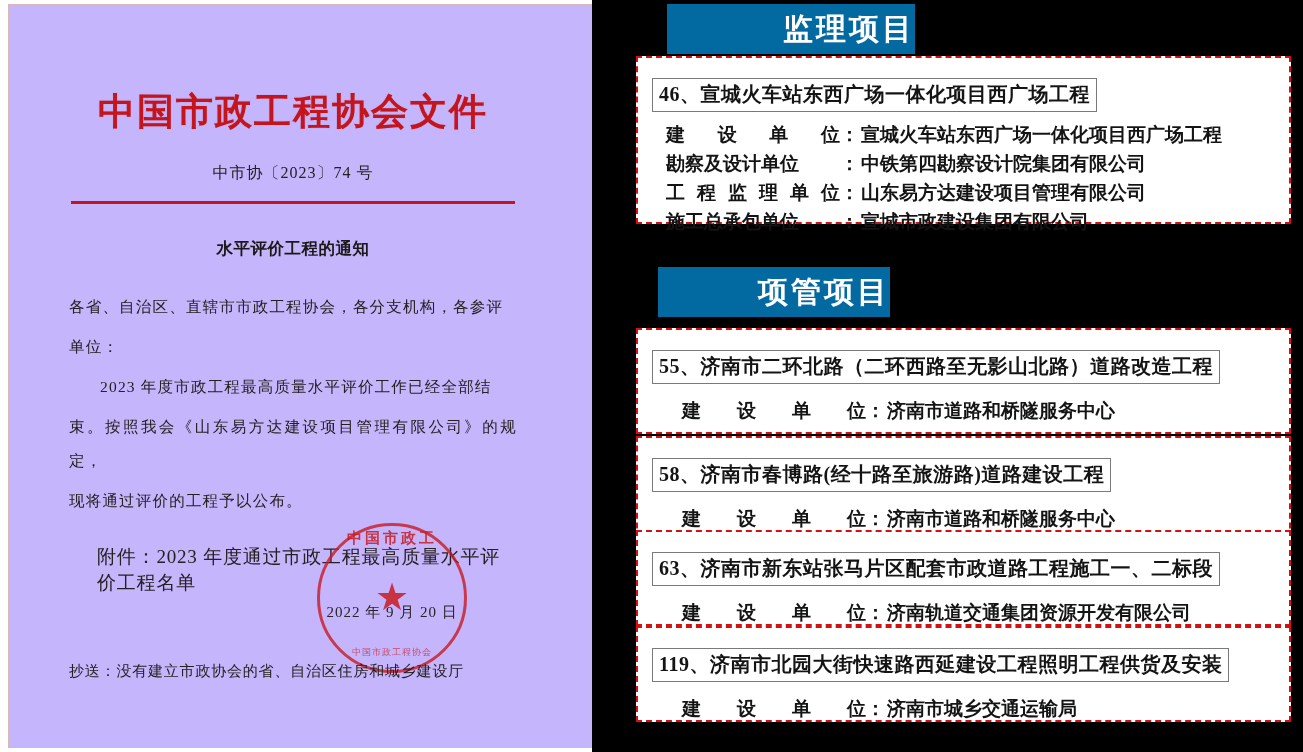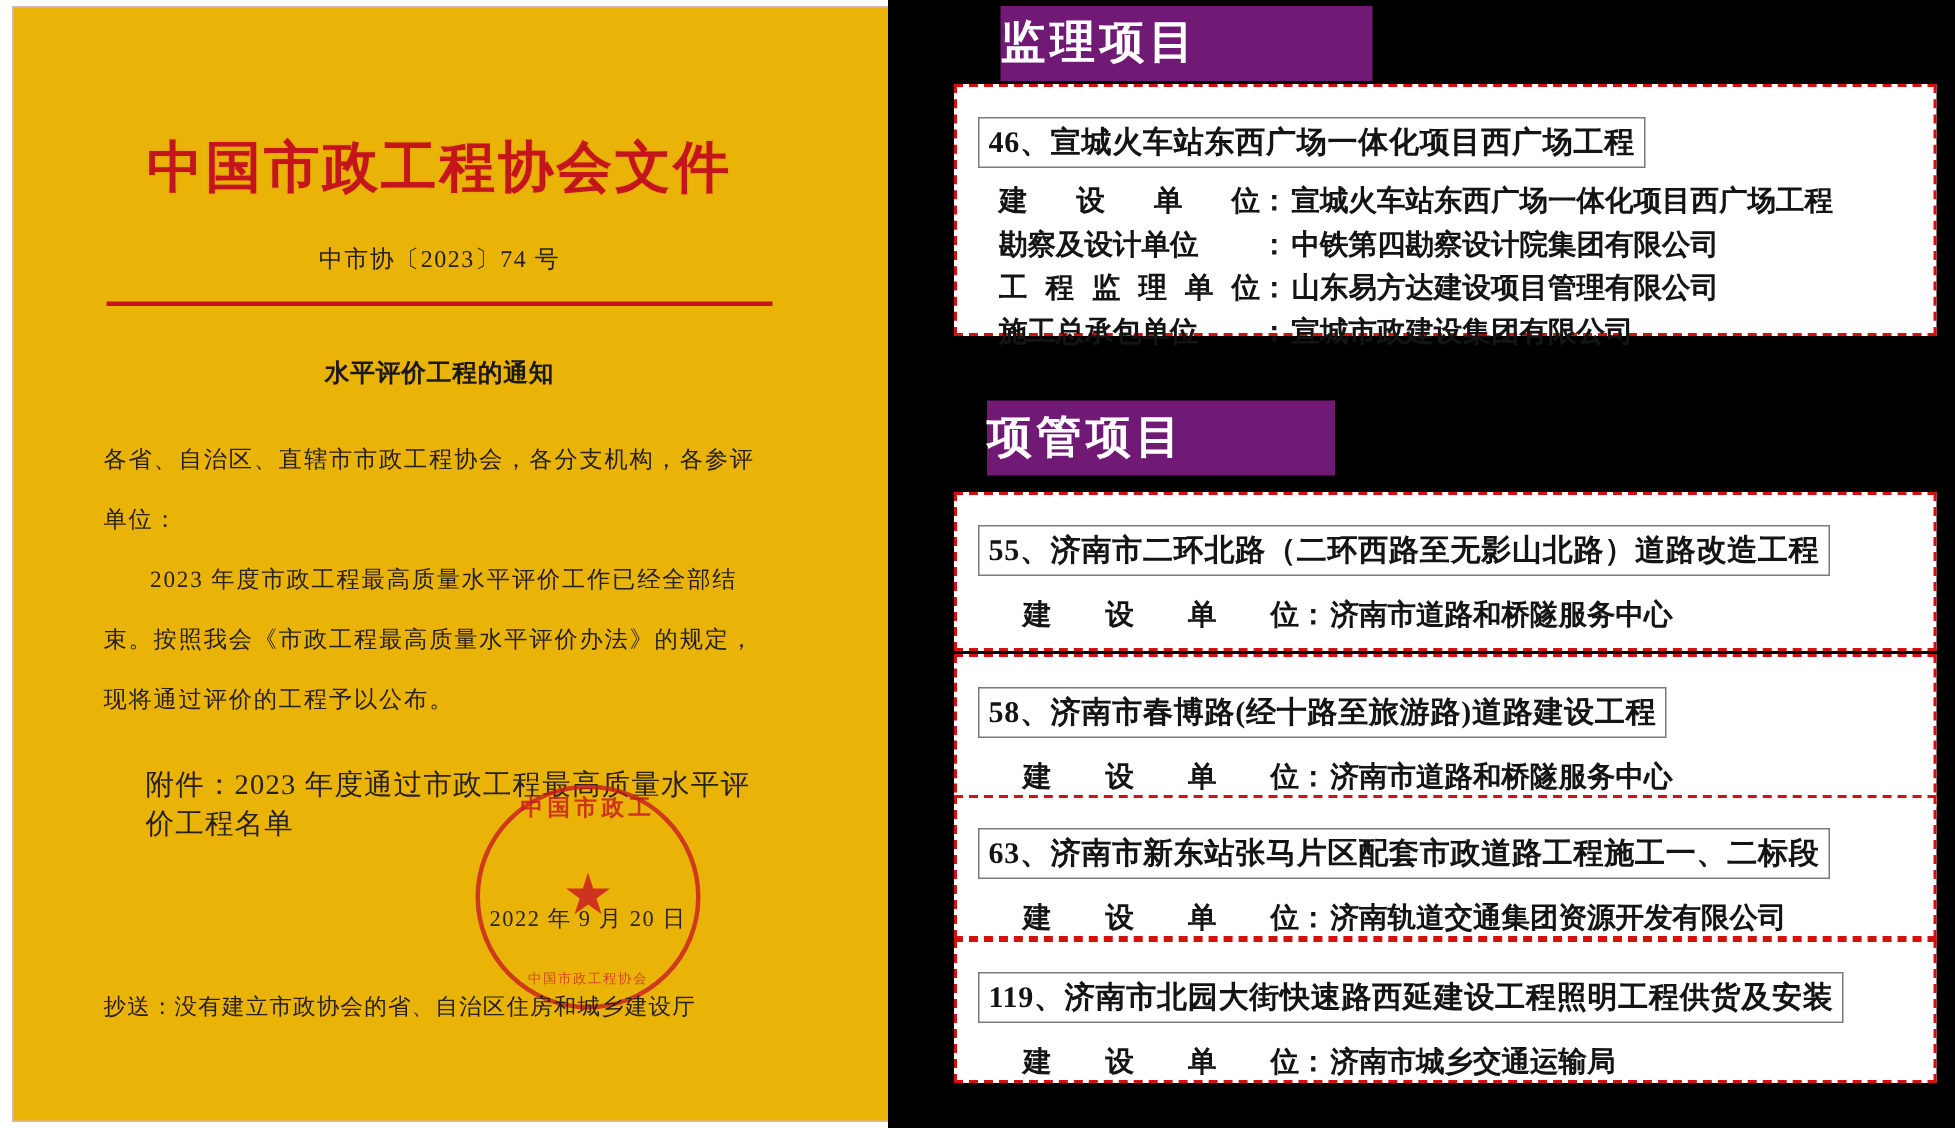--- a/index.html
+++ b/index.html
@@ -23,21 +23,21 @@
     position: absolute;
     left: 0; top: 0;
     width: 592px; height: 752px;
     background: #ffffff;
     overflow: hidden;
   }
   .doc-sheet {
     position: absolute;
     left: 8px; top: 4px;
     width: 668px; height: 744px;
-    background: #eab308;
+    background: #c4b5fd;
     border: 1px solid #d9b7b7;
     box-sizing: border-box;
   }
   .doc-inner {
     position: absolute;
     left: 22px; top: 10px;
     width: 524px; height: 724px;
     box-sizing: border-box;
     padding: 0 38px;
   }
@@ -155,27 +155,27 @@
 
   
   .right-pane {
     position: absolute;
     left: 592px; top: 0;
     width: 711px; height: 752px;
     background: #000000;
   }
   .section-tag {
     position: absolute;
-    background: #701a75;
+    background: #0369a1;
     color: #ffffff;
     font-family: "Liberation Sans", sans-serif;
     font-weight: bold;
     font-size: 30px;
     letter-spacing: 3px;
-    text-align: left;
+    text-align: right;
     line-height: 50px;
   }
   .tag-1 { left: 75px; top: 4px; width: 248px; height: 50px; }
   .tag-2 { left: 66px; top: 267px; width: 232px; height: 50px; }
 
   .card {
     position: absolute;
     background: #ffffff;
     box-sizing: border-box;
     border: 2px dashed #d41111;
@@ -236,21 +236,21 @@
         <div class="doc-rule"></div>
 
         <div class="doc-subject">
           <div>水平评价工程的通知</div>
         </div>
 
         <div class="doc-body">
           <p>各省、自治区、直辖市市政工程协会，各分支机构，各参评</p>
           <p>单位：</p>
           <p class="doc-indent">2023 年度市政工程最高质量水平评价工作已经全部结</p>
-          <p>束。按照我会《市政工程最高质量水平评价办法》的规定，</p>
+          <p>束。按照我会《山东易方达建设项目管理有限公司》的规定，</p>
           <p>现将通过评价的工程予以公布。</p>
         </div>
 
         <div class="doc-attach">附件：2023 年度通过市政工程最高质量水平评价工程名单</div>
 
         <div class="seal">
           <div class="seal-ring"></div>
           <div class="seal-top-text">中国市政工</div>
           <div class="seal-star">★</div>
           <div class="seal-date">2022 年 9 月 20 日</div>

